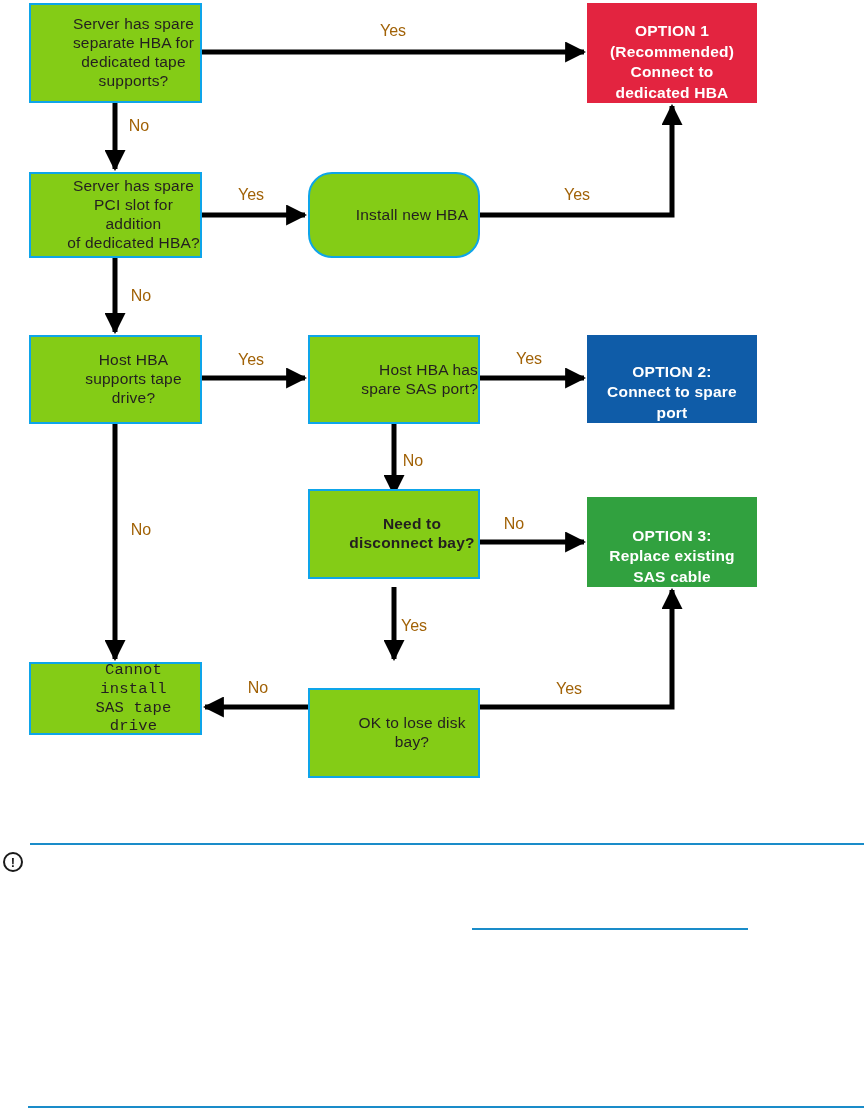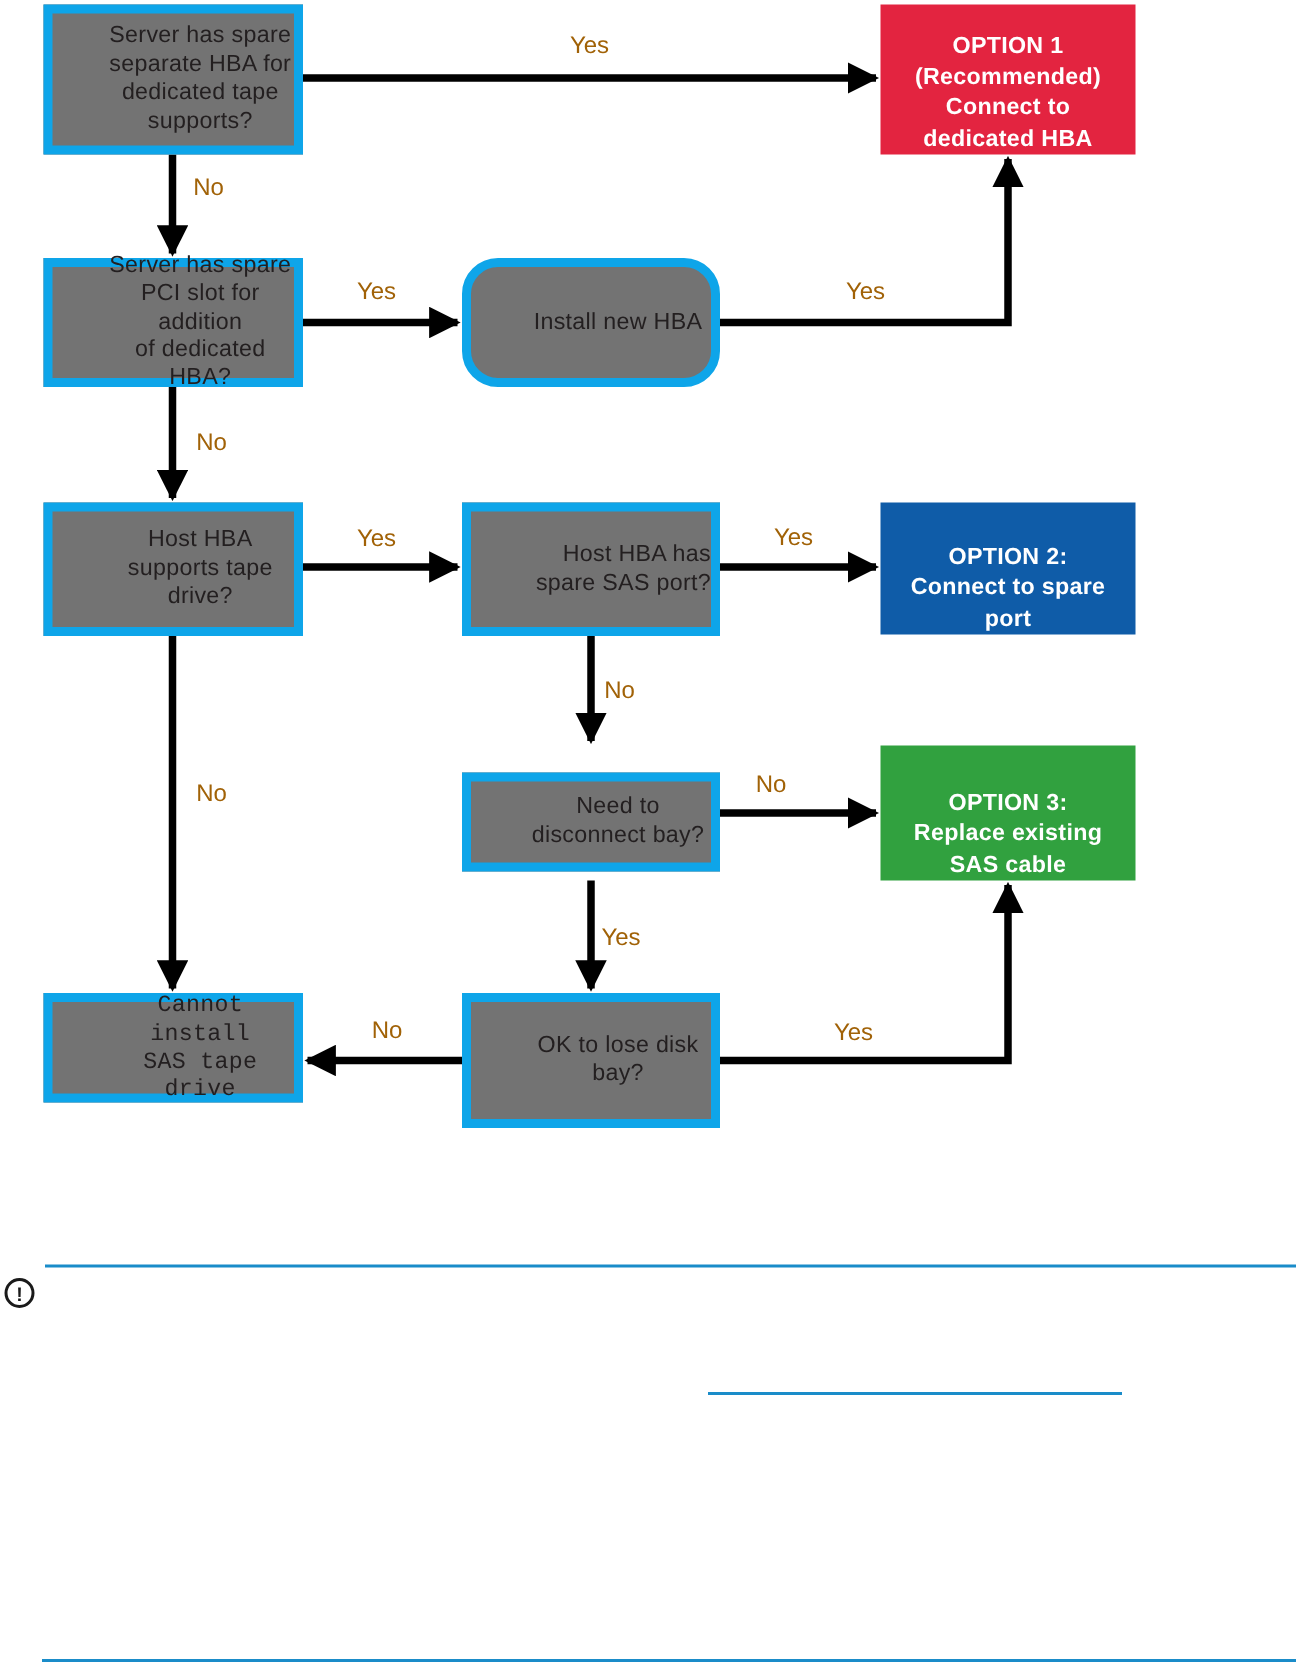--- a/index.html
+++ b/index.html
@@ -17,22 +17,22 @@
 
   .node {
     position: absolute;
     display: flex; flex-direction: column;
     align-items: center; justify-content: center;
     text-align: center;
     font-size: 15.5px; line-height: 1.22;
     letter-spacing: 0.2px;
   }
   .qbox {
-    background: #737373;
-    border: 6px solid #0ea5e9;
+    background: #84cc16;
+    border: 2px solid #0ea5e9;
     padding-left: 36px;
   }
   .optbox {
     color: #ffffff;
     font-weight: 700;
     font-size: 15.5px; line-height: 1.32;
     border: none;
     justify-content: flex-end;
   }
   .edge-label {
@@ -102,31 +102,31 @@
     <span>Host HBA</span>
     <span>supports tape</span>
     <span>drive?</span>
   </div>
 
   <div class="node qbox" style="left:308px; top:335px; width:172px; height:89px;align-items:flex-end;">
     <span>Host HBA has</span>
     <span>spare SAS port?</span>
   </div>
 
-  <div class="node qbox" style="left:308px; top:515px; width:172px; height:66px;">
+  <div class="node qbox" style="left:308px; top:489px; width:172px; height:90px;font-weight:bold;">
     <span>Need to</span>
     <span>disconnect bay?</span>
   </div>
 
   <div class="node qbox" style="left:29px; top:662px; width:173px; height:73px;font-family:Liberation Mono, monospace;">
     <span>Cannot install</span>
     <span>SAS tape drive</span>
   </div>
 
-  <div class="node qbox" style="left:308px; top:662px; width:172px; height:90px;">
+  <div class="node qbox" style="left:308px; top:688px; width:172px; height:90px;">
     <span>OK to lose disk</span>
     <span>bay?</span>
   </div>
 
   <div class="node optbox" style="left: 587px; top: 3px; width: 170px; height: 100px; background: rgb(227, 36, 64);">
     <span>OPTION 1</span>
     <span>(Recommended)</span>
     <span>Connect to</span>
     <span>dedicated HBA</span>
   </div>

